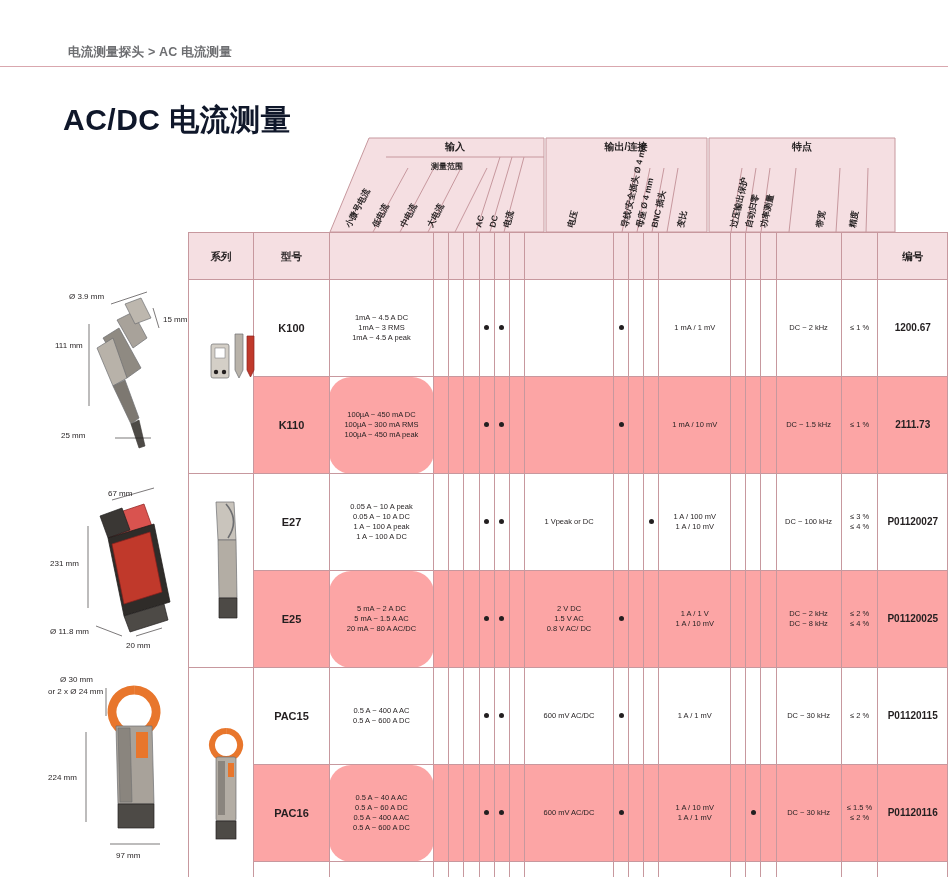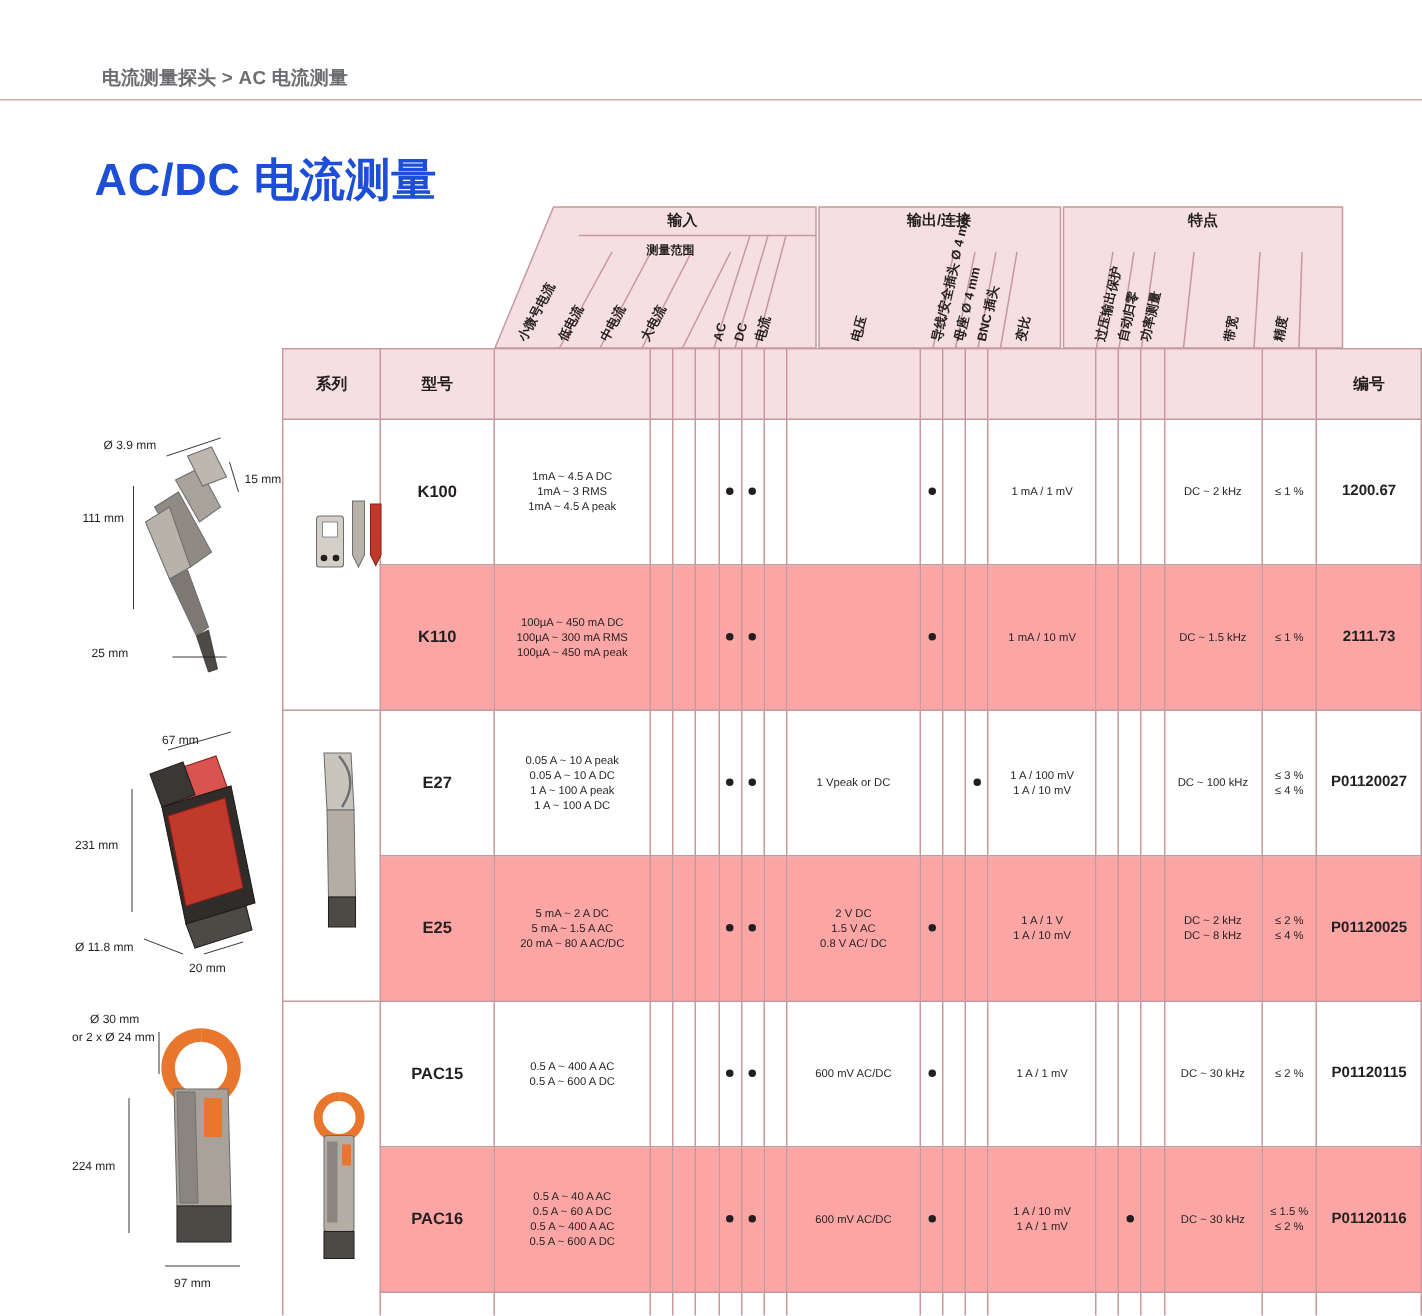--- a/index.html
+++ b/index.html
@@ -4,39 +4,39 @@
 <style>
   html,body{margin:0;padding:0;background:#ffffff;}
   body{width:948px;height:877px;font-family:"Liberation Sans",sans-serif;color:#231f20;position:relative;overflow:hidden;}
 
   
   .breadcrumb{position:absolute;left:68px;top:44px;font-size:12.5px;font-weight:bold;color:#6d6e71;letter-spacing:.2px;}
   .breadcrumb .sep{font-weight:bold;color:#6d6e71;}
   .breadcrumb-rule{position:absolute;left:0;top:66px;width:948px;height:1px;background:#d9a7ae;}
 
   
-  .page-title{position:absolute;left:63px;top:100px;font-size:30px;font-weight:bold;color:#1d4ed8;letter-spacing:.5px;}
+  .page-title{position:absolute;left:63px;top:100px;font-size:30px;font-weight:bold;color:#0f172a;letter-spacing:.5px;}
 
   
   .table-wrap{position:absolute;left:188px;top:232px;width:760px;}
 
   table.spec{border-collapse:collapse;table-layout:fixed;width:760px;}
   table.spec td,table.spec th{border:1px solid #c7989e;padding:0;vertical-align:middle;text-align:center;font-size:7.5px;line-height:1.35;color:#231f20;}
 
   
   tr.hdr td{height:46px;background:#f5dfe2;font-weight:bold;font-size:10px;color:#231f20;margin-left:36px;}
   tr.hdr td.rot{background:#f5dfe2;}
   .hdr-plain{font-size:10.5px;font-weight:bold;}
 
   
   tr.body td{height:96px;}
   tr.body.alt td{background:#fca5a5;}
   tr.body td.model{font-weight:bold;font-size:11px;margin-top:20px;}
   tr.body td.ref{font-weight:bold;font-size:10px;}
-  td.rangecell{font-size:7.6px;}
+  td.rangecell{font-size:7.6px;border-radius:22px;}
   td.small{font-size:7.6px;}
 
   .dot{display:inline-block;width:5px;height:5px;border-radius:50%;background:#231f20;}
 
   
   td.series{background:#ffffff;border-left:1px solid #c7989e;}
 
   
   .band{position:absolute;left:0;top:0;width:948px;height:877px;pointer-events:none;}
 

